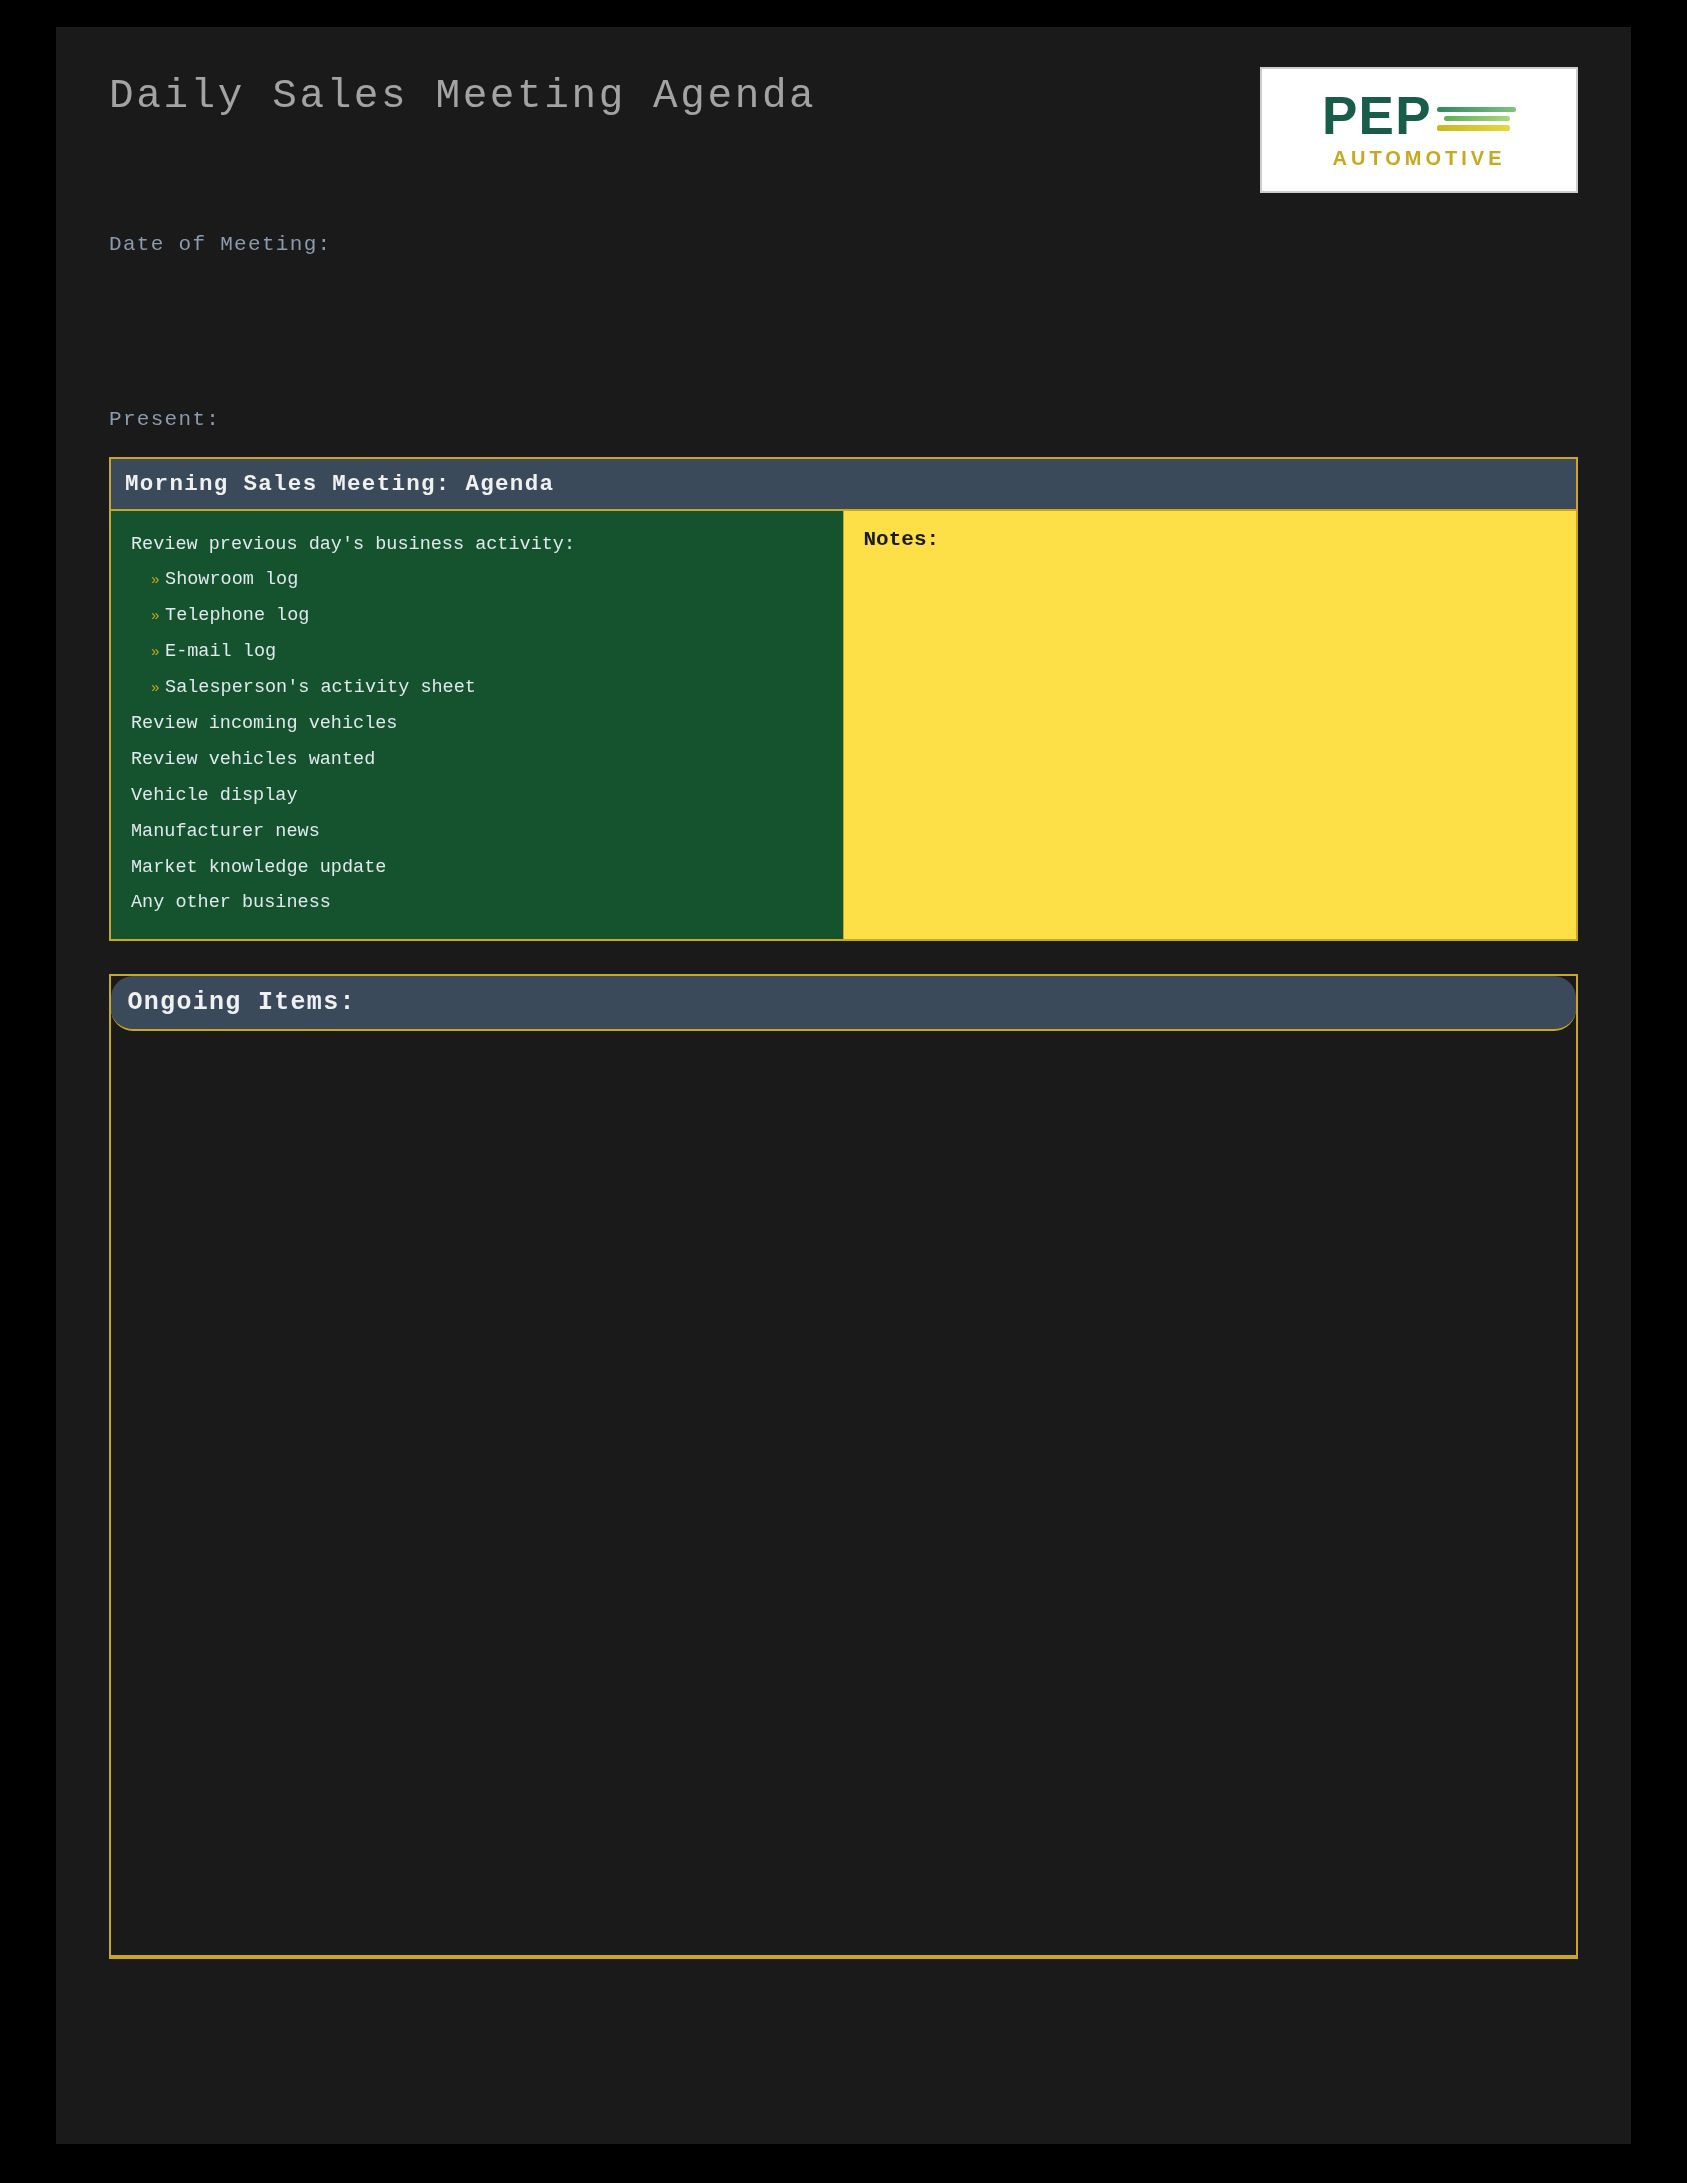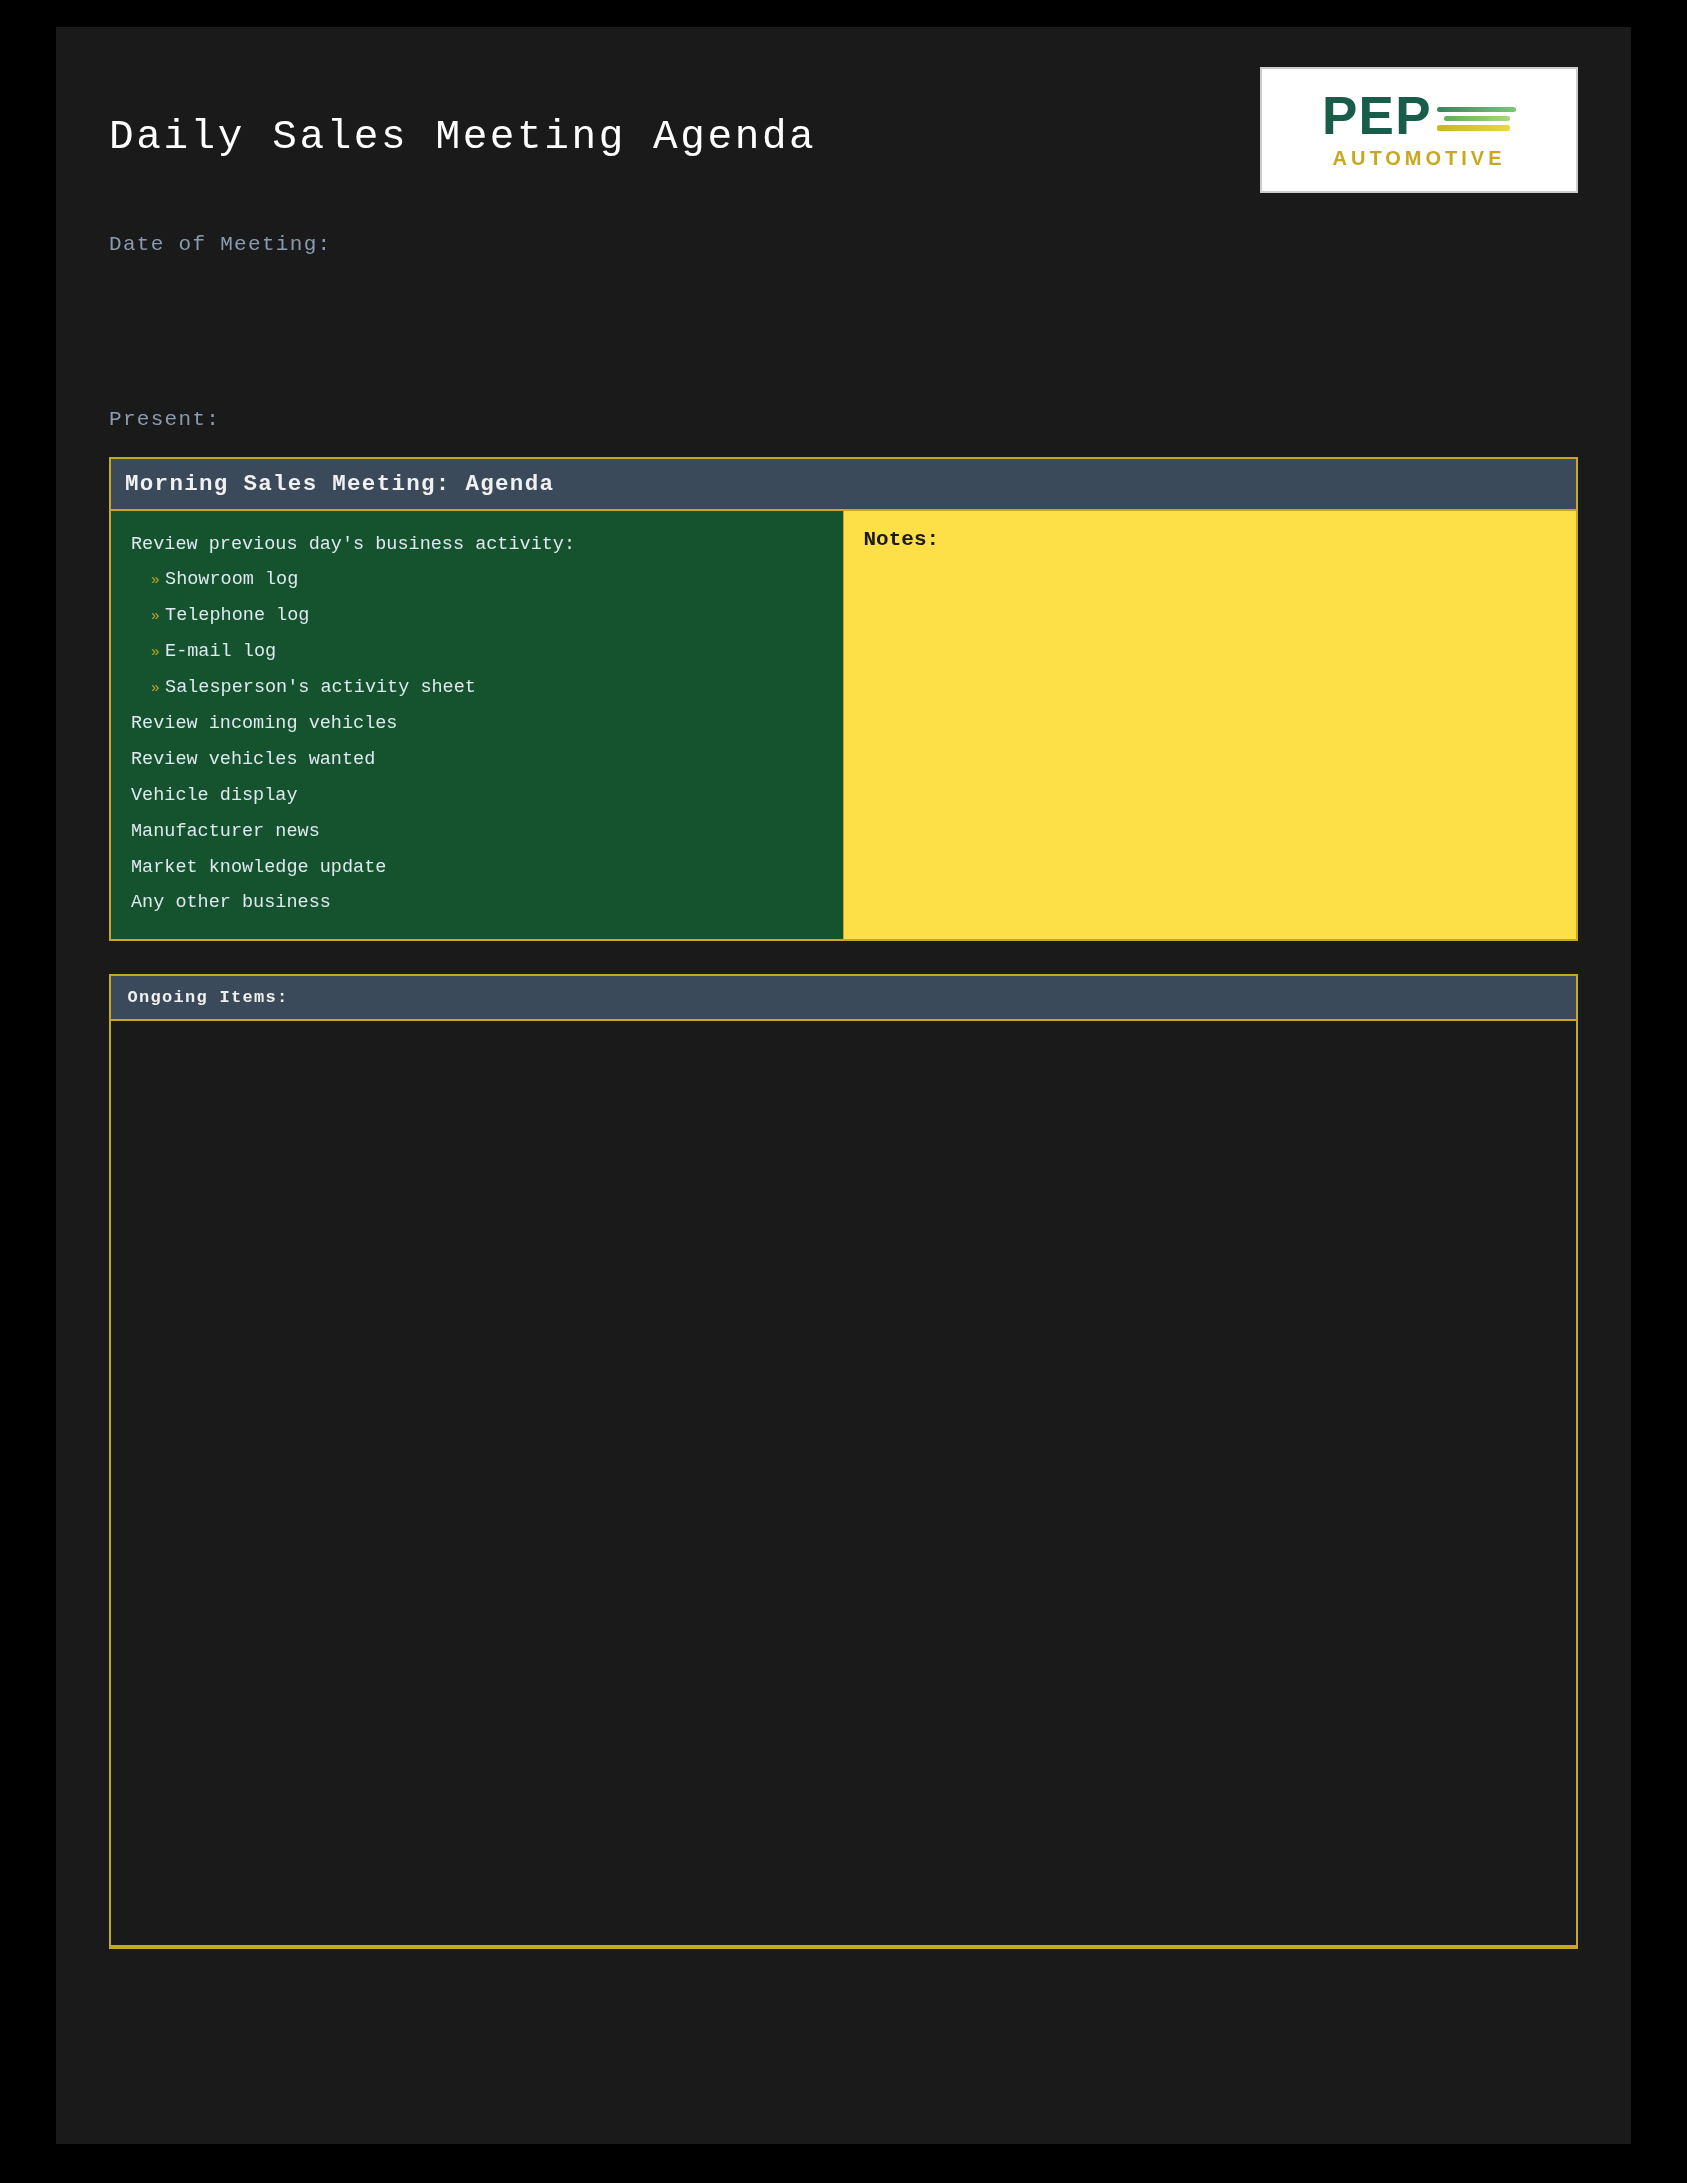--- a/index.html
+++ b/index.html
@@ -28,27 +28,26 @@
 
     
     .header {
       display: flex;
       justify-content: space-between;
       align-items: flex-start;
       margin-bottom: 40px;
     }
 
     .page-title {
-      color: #ffffff;
+      color: #a3a3a3;
       font-size: 41px;
       font-weight: normal;
       letter-spacing: 2.6px;
       font-family: 'Courier New', Courier, monospace;
       padding-top: 6.6px;
-      margin-top: 41px;
     }
 
     
     .logo-container {
       width: 318px;
       height: 126px;
       border: 2px solid #cccccc;
       background: white;
       display: flex;
       flex-direction: column;
@@ -196,25 +195,26 @@
     .ongoing-section {
       width: 100%;
       border: 2px solid #c8a820;
       border-collapse: collapse;
     }
 
     .ongoing-header {
       background-color: #3a4a5a;
       padding: 12px 16.5px;
       color: #f0f0f0;
-      font-size: 17px;
+      font-size: 25px;
       font-weight: bold;
       letter-spacing: 1.3px;
       font-family: 'Courier New', Courier, monospace;
       border-bottom: 2px solid #c8a820;
+      border-radius: 22px;
     }
 
     .ongoing-body {
       background-color: #1a1a1a;
       height: 926px;
       width: 100%;
       border-bottom: 2px solid #c8a820;
     }
 
     .spacer-block {

